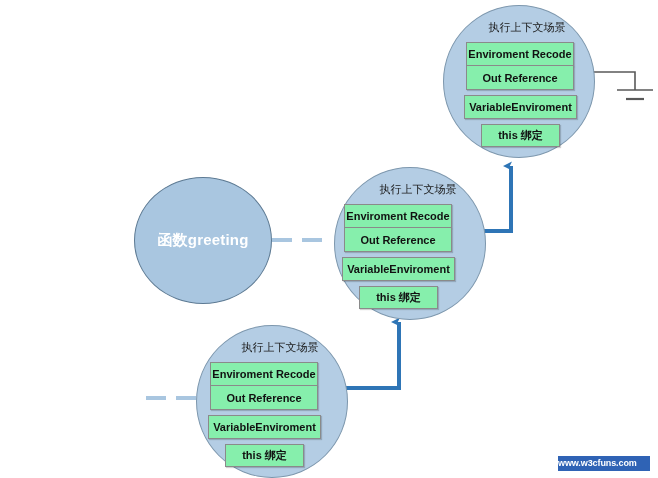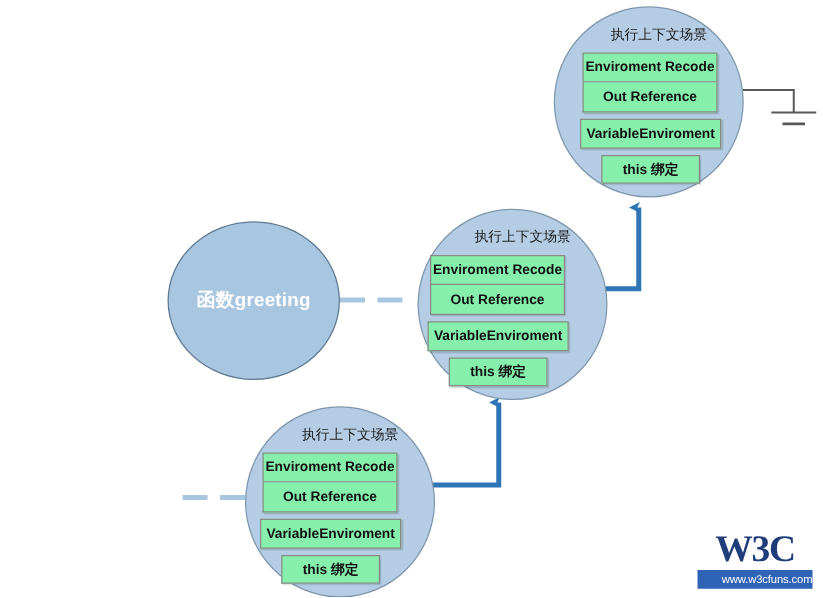--- a/index.html
+++ b/index.html
@@ -102,23 +102,24 @@
   }
   #w3c-url {
     position: absolute;
     left: 0;
     top: 32px;
     width: 92px;
     height: 15px;
     background: #2f63b5;
     color: #ffffff;
     font-size: 9px;
-    text-align: right;
+    text-align: left;
     line-height: 15px;
     letter-spacing: -0.1px;
+    font-weight: bold;
   }
 </style>
 </head>
 <body>
 
 <div id="stage">
 
   <svg id="wires" viewBox="0 0 658 478" width="658" height="478">
     <defs>
       <marker id="ah" markerWidth="9" markerHeight="9" refX="4.2" refY="8" orient="auto" markerUnits="userSpaceOnUse">
@@ -170,17 +171,16 @@
 
   <div class="ctx-circle" style="left:196px; top:325px; width:152px; height:153px;">
     <div class="ctx-title" style="top:14px;">执行上下文场景</div>
     <div class="ctx-box" style="left:13px; top:36px; width:108px; height:24px;">Enviroment Recode</div>
     <div class="ctx-box nb" style="left:13px; top:60px; width:108px; height:24px;">Out Reference</div>
     <div class="ctx-box" style="left:11px; top:89px; width:113px; height:24px;">VariableEnviroment</div>
     <div class="ctx-box" style="left:28px; top:118px; width:79px; height:23px;">this 绑定</div>
   </div>
 
   <div id="w3c-logo">
-    <div id="w3c-mark">W3C</div>
     <div id="w3c-url">www.w3cfuns.com</div>
   </div>
 
 </div>
 
 </body></html>

